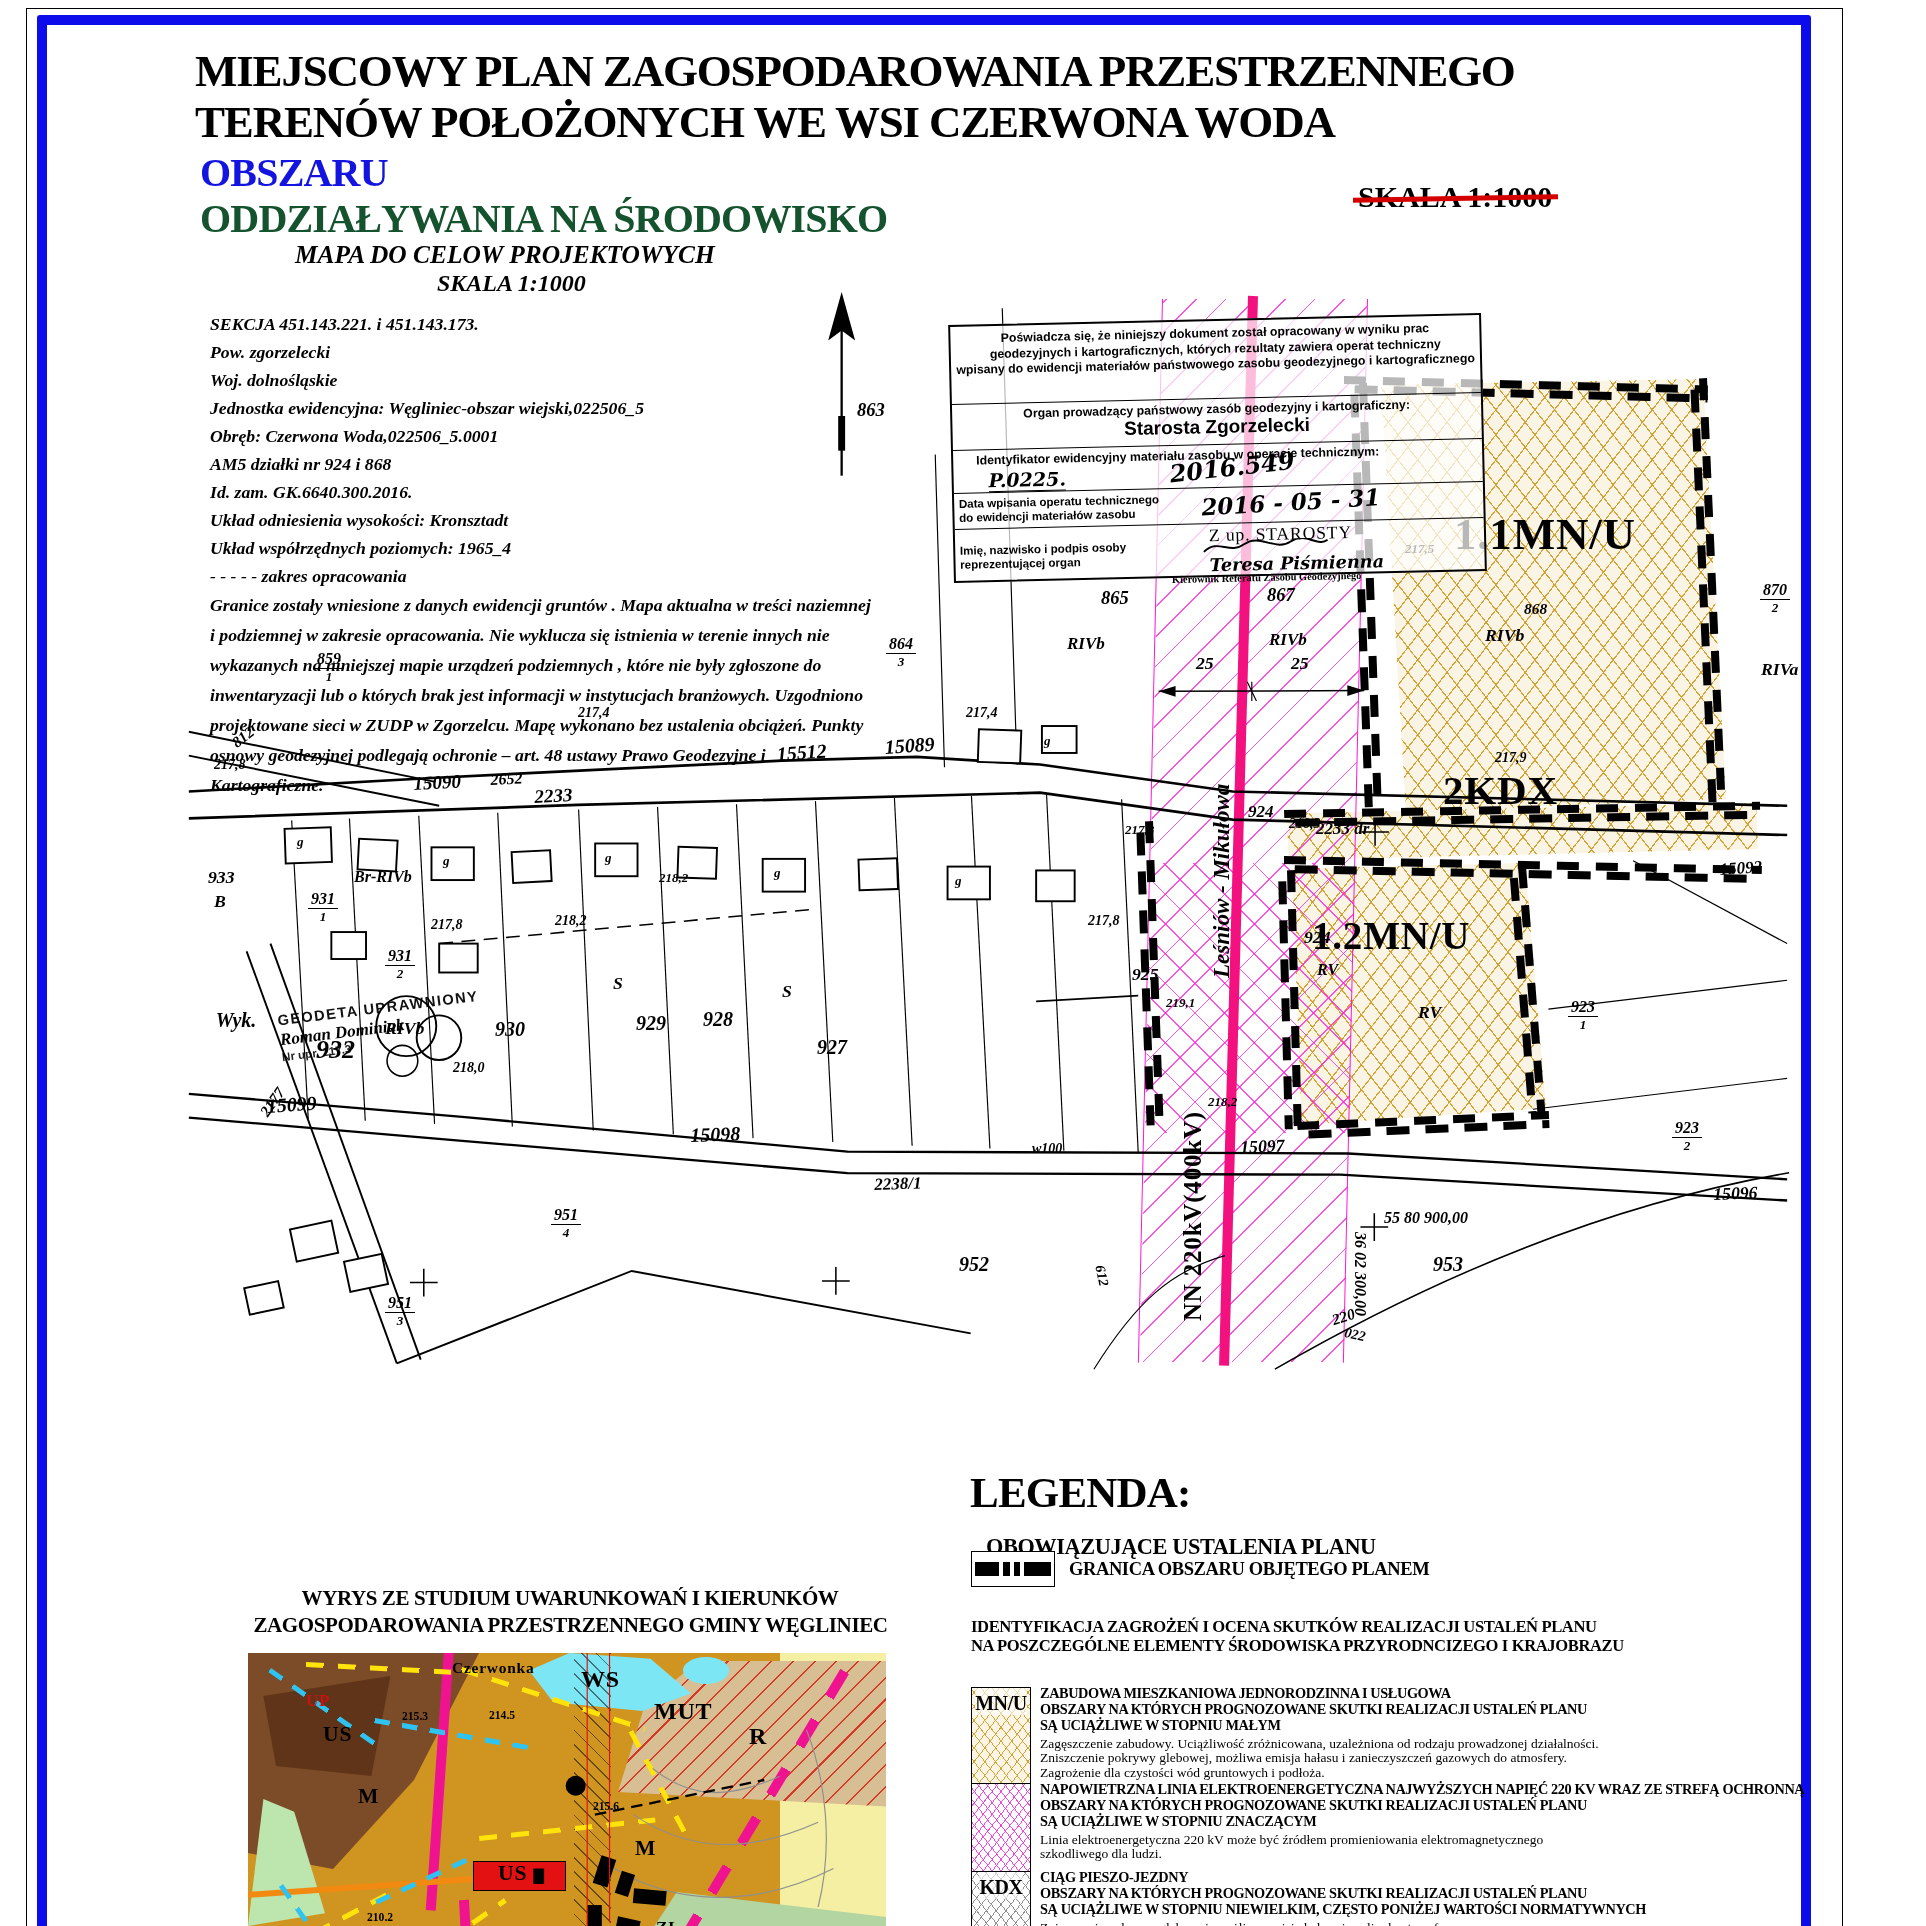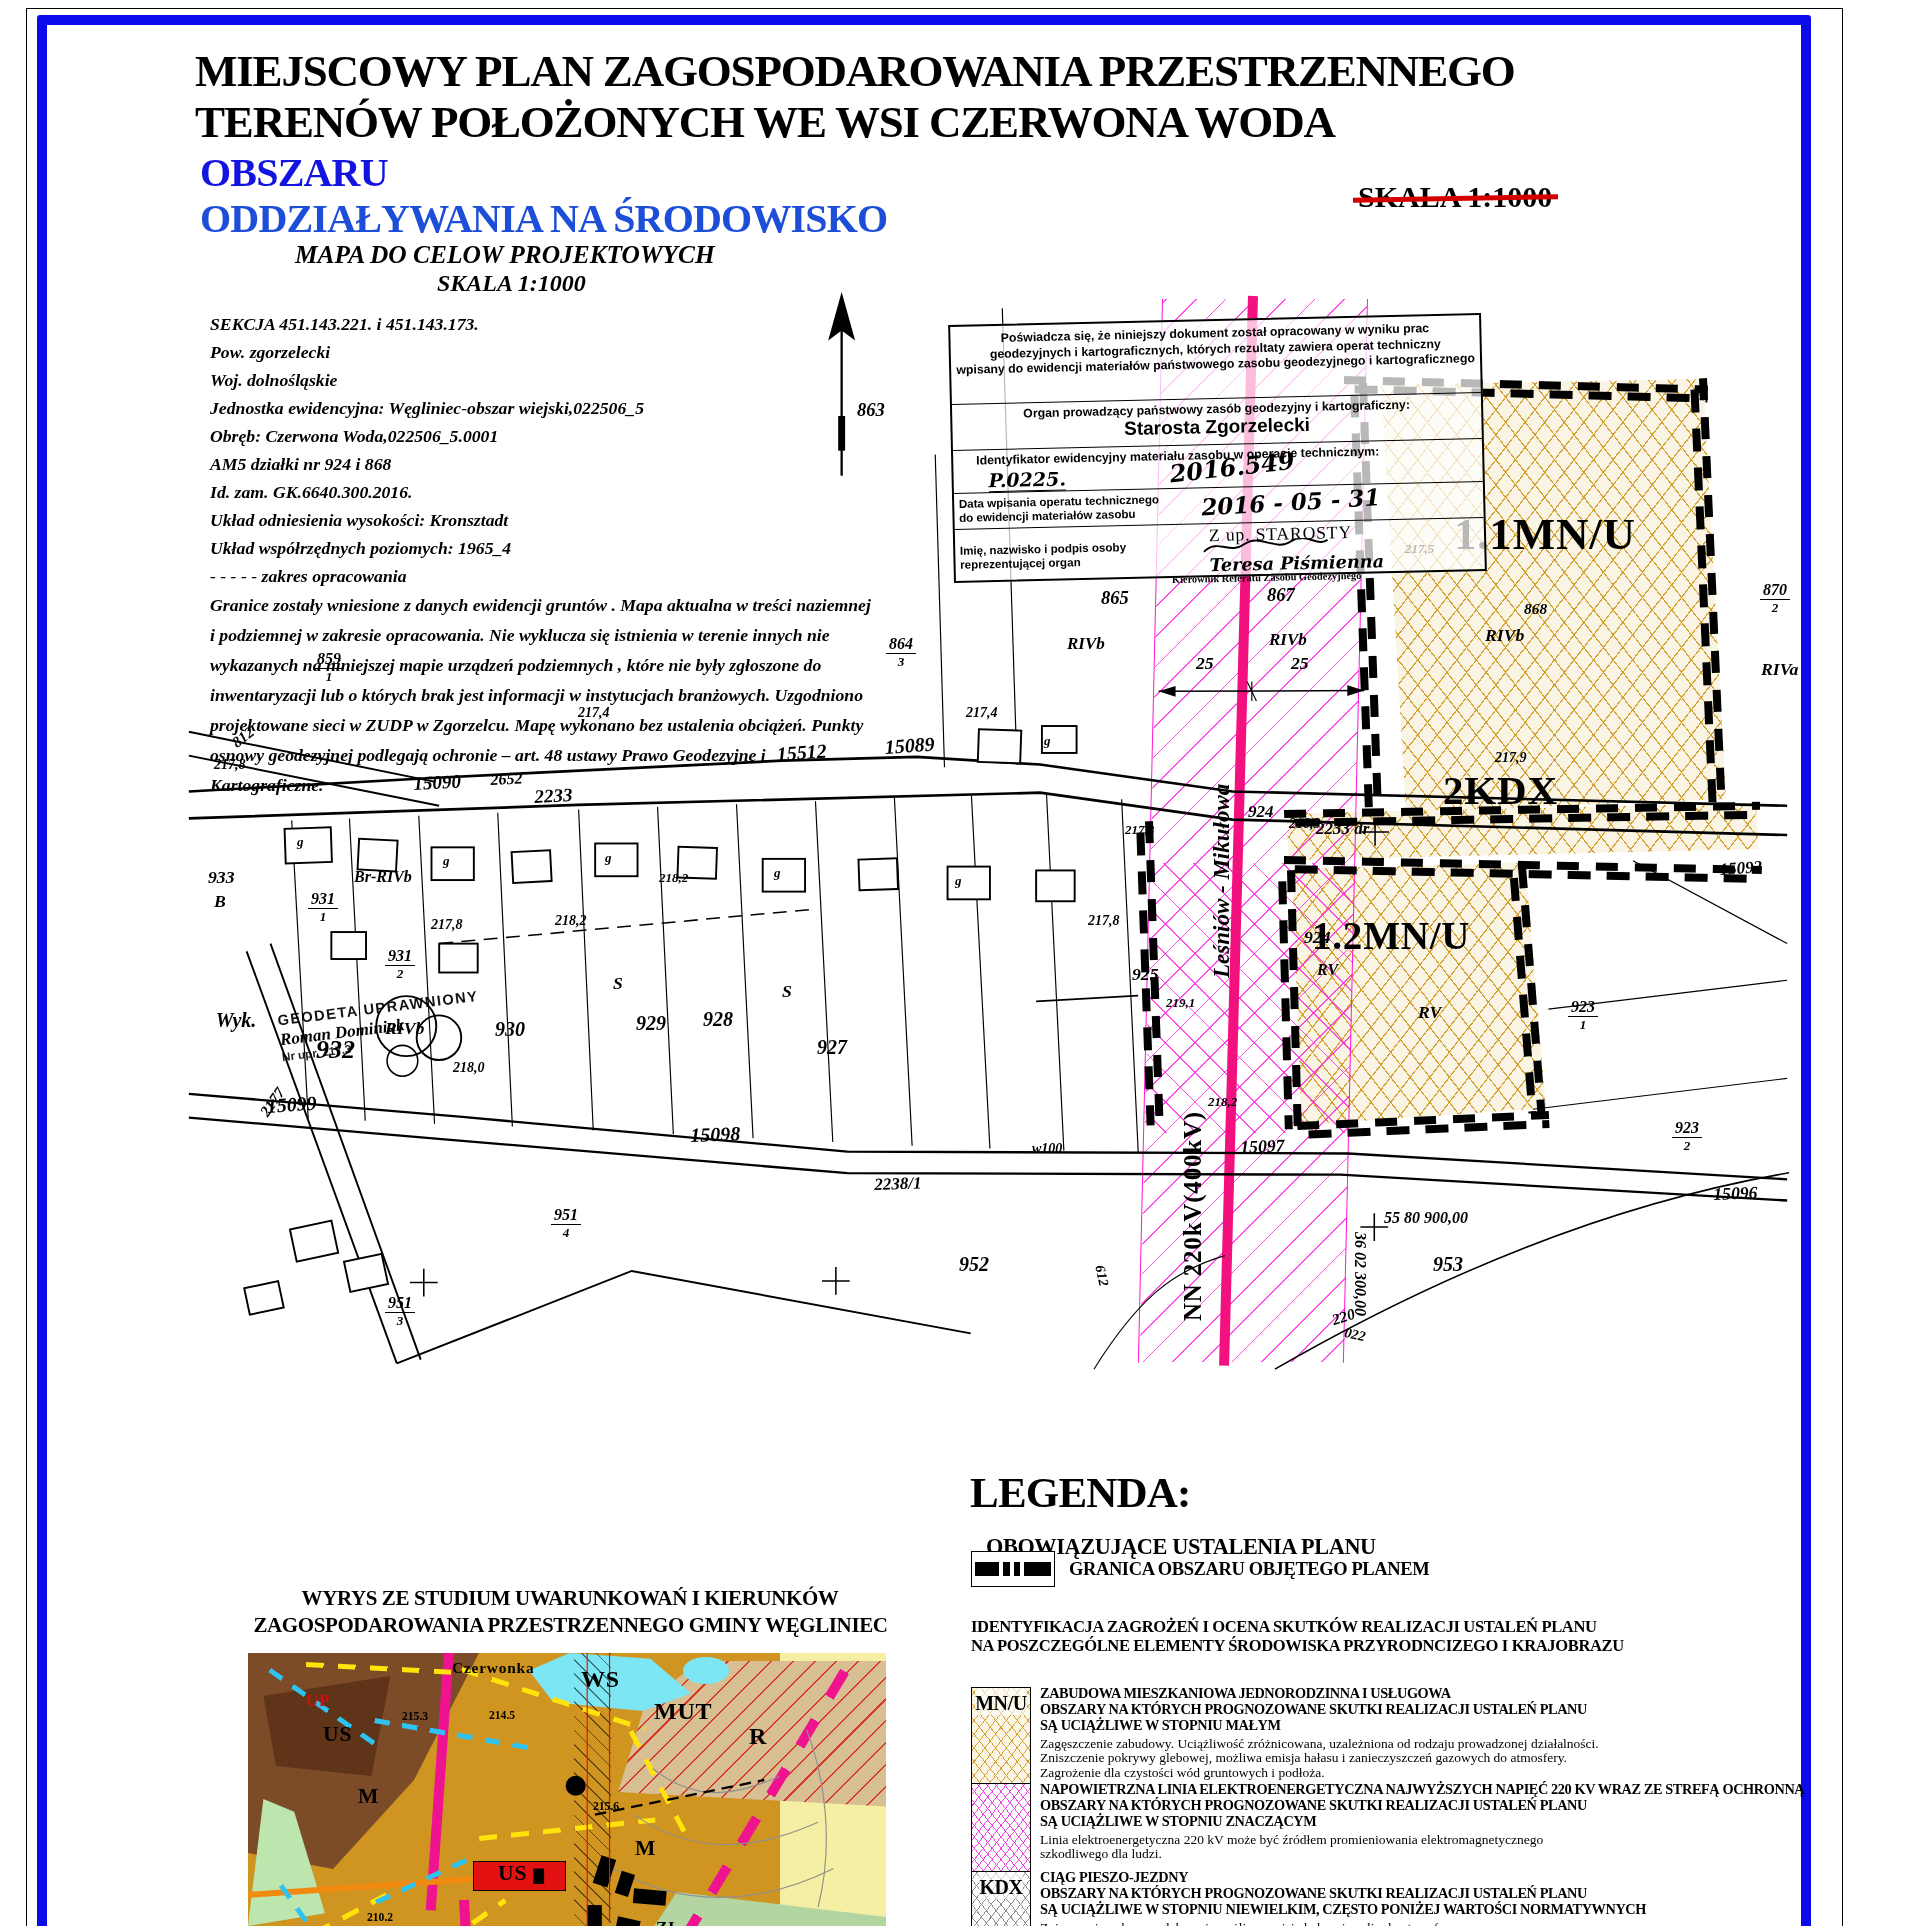--- a/index.html
+++ b/index.html
@@ -5,21 +5,21 @@
   html,body{margin:0;padding:0;background:#ffffff;}
   #page{position:relative;width:1926px;height:2311px;background:#fff;overflow:hidden;
         font-family:"Liberation Serif",serif;color:#000;}
   
   #outer-black{position:absolute;left:26px;top:7.7px;width:1815px;height:2288px;border:1.9px solid #000;}
   #blue-frame{position:absolute;left:37px;top:14.6px;width:1754px;height:2257px;border:10.8px solid #0b0beb;border-radius:3.1px;}
   
   .t1{position:absolute;left:195px;top:45px;font-size:45px;font-weight:bold;letter-spacing:-1.2px;white-space:nowrap;}
   .t2{position:absolute;left:195px;top:96px;font-size:45px;font-weight:bold;letter-spacing:-1.2px;white-space:nowrap;}
   .p1{position:absolute;left:200px;top:149px;font-size:40px;font-weight:bold;color:#1414e0;letter-spacing:-0.8px;}
-  .p2{position:absolute;left:200px;top:195px;font-size:40px;font-weight:bold;color:#1d4ed8;letter-spacing:-0.8px;}
+  .p2{position:absolute;left:200px;top:195px;font-size:40px;font-weight:bold;color:#14532d;letter-spacing:-0.8px;}
   .scale-struck{position:absolute;left:1358px;top:180px;font-size:30px;font-weight:bold;white-space:nowrap;}
   .scale-struck::after{content:"";position:absolute;left:-5.4px;right:-5.4px;top:46%;height:4.6px;background:#d40000;transform:rotate(-1deg);}
   .mp1{position:absolute;left:295px;top:240px;font-size:25.4px;font-weight:bold;font-style:italic;white-space:nowrap;}
   .mp2{position:absolute;left:437px;top:270px;font-size:24px;font-weight:bold;font-style:italic;}
   
   #project-info{position:absolute;left:210px;top:310px;width:755px;font-weight:bold;font-style:italic;}
   .pi-line{font-size:17.7px;line-height:28px;white-space:nowrap;}
   .pi-par{font-size:17.7px;line-height:30px;white-space:nowrap;}
   .wyk{position:absolute;left:5.8px;top:699px;font-size:20px;}
   .stamp-rot{position:absolute;left:69px;top:690px;transform:rotate(-7deg);}

